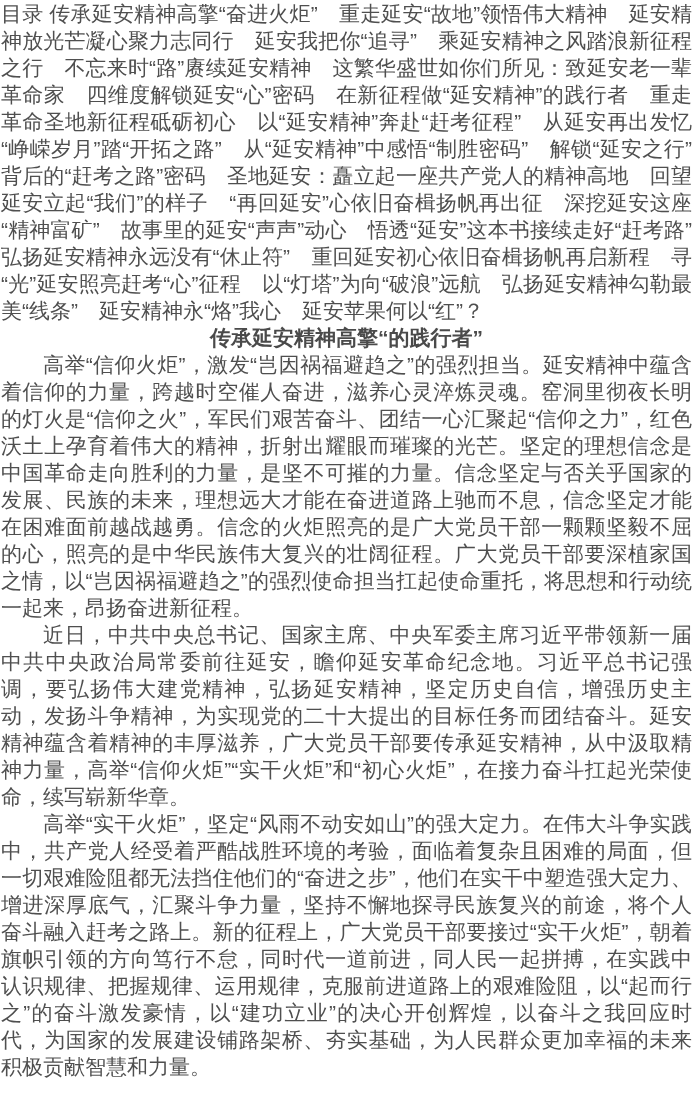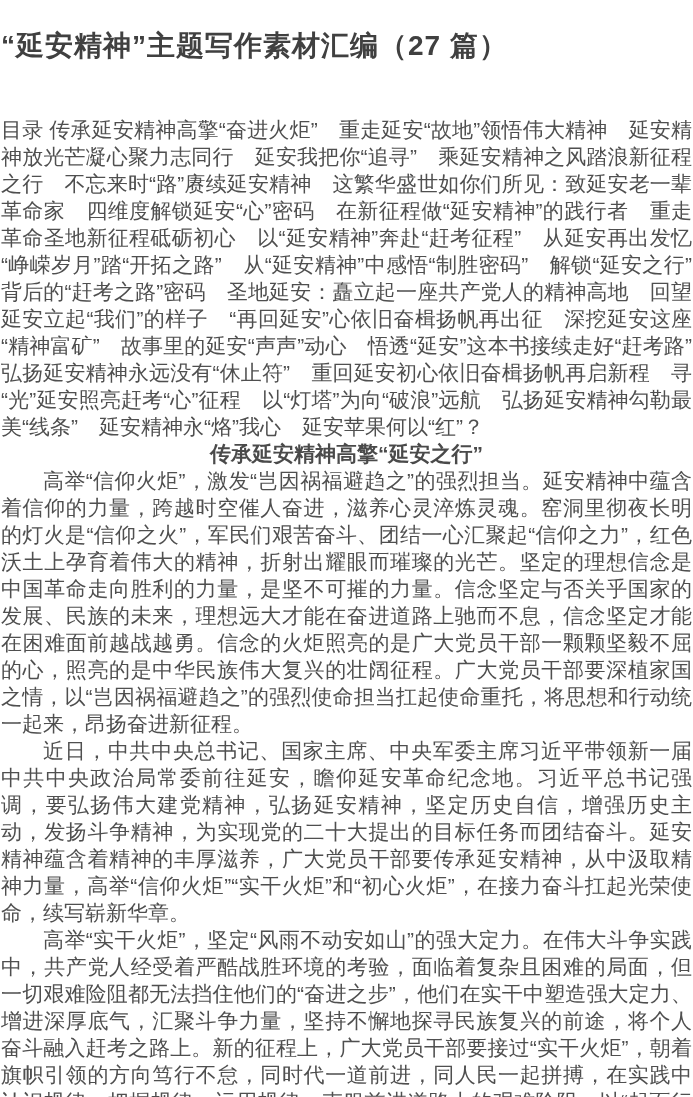--- a/index.html
+++ b/index.html
@@ -49,25 +49,24 @@
     color: #4f4f4f;
     margin: 0;
     text-align: justify;
     text-indent: 42px;
   }
 </style>
 </head>
 <body>
 
 <div class="page">
-  <h1 class="doc-title">“延安精神”主题写作素材汇编（27 篇）</h1>
 
   <p class="toc">目录 传承延安精神高擎“奋进火炬”　重走延安“故地”领悟伟大精神　延安精神放光芒凝心聚力志同行　延安我把你“追寻”　乘延安精神之风踏浪新征程之行　不忘来时“路”赓续延安精神　这繁华盛世如你们所见：致延安老一辈革命家　四维度解锁延安“心”密码　在新征程做“延安精神”的践行者　重走革命圣地新征程砥砺初心　以“延安精神”奔赴“赶考征程”　从延安再出发忆“峥嵘岁月”踏“开拓之路”　从“延安精神”中感悟“制胜密码”　解锁“延安之行”背后的“赶考之路”密码　圣地延安：矗立起一座共产党人的精神高地　回望延安立起“我们”的样子　“再回延安”心依旧奋楫扬帆再出征　深挖延安这座“精神富矿”　故事里的延安“声声”动心　悟透“延安”这本书接续走好“赶考路”　弘扬延安精神永远没有“休止符”　重回延安初心依旧奋楫扬帆再启新程　寻“光”延安照亮赶考“心”征程　以“灯塔”为向“破浪”远航　弘扬延安精神勾勒最美“线条”　延安精神永“烙”我心　延安苹果何以“红”？</p>
 
-  <h2 class="section-heading">传承延安精神高擎“延安之行”</h2>
+  <h2 class="section-heading">传承延安精神高擎“的践行者”</h2>
 
   <p class="body-para">高举“信仰火炬”，激发“岂因祸福避趋之”的强烈担当。延安精神中蕴含着信仰的力量，跨越时空催人奋进，滋养心灵淬炼灵魂。窑洞里彻夜长明的灯火是“信仰之火”，军民们艰苦奋斗、团结一心汇聚起“信仰之力”，红色沃土上孕育着伟大的精神，折射出耀眼而璀璨的光芒。坚定的理想信念是中国革命走向胜利的力量，是坚不可摧的力量。信念坚定与否关乎国家的发展、民族的未来，理想远大才能在奋进道路上驰而不息，信念坚定才能在困难面前越战越勇。信念的火炬照亮的是广大党员干部一颗颗坚毅不屈的心，照亮的是中华民族伟大复兴的壮阔征程。广大党员干部要深植家国之情，以“岂因祸福避趋之”的强烈使命担当扛起使命重托，将思想和行动统一起来，昂扬奋进新征程。</p>
 
   <p class="body-para">近日，中共中央总书记、国家主席、中央军委主席习近平带领新一届中共中央政治局常委前往延安，瞻仰延安革命纪念地。习近平总书记强调，要弘扬伟大建党精神，弘扬延安精神，坚定历史自信，增强历史主动，发扬斗争精神，为实现党的二十大提出的目标任务而团结奋斗。延安精神蕴含着精神的丰厚滋养，广大党员干部要传承延安精神，从中汲取精神力量，高举“信仰火炬”“实干火炬”和“初心火炬”，在接力奋斗扛起光荣使命，续写崭新华章。</p>
 
   <p class="body-para">高举“实干火炬”，坚定“风雨不动安如山”的强大定力。在伟大斗争实践中，共产党人经受着严酷战胜环境的考验，面临着复杂且困难的局面，但一切艰难险阻都无法挡住他们的“奋进之步”，他们在实干中塑造强大定力、增进深厚底气，汇聚斗争力量，坚持不懈地探寻民族复兴的前途，将个人奋斗融入赶考之路上。新的征程上，广大党员干部要接过“实干火炬”，朝着旗帜引领的方向笃行不怠，同时代一道前进，同人民一起拼搏，在实践中认识规律、把握规律、运用规律，克服前进道路上的艰难险阻，以“起而行之”的奋斗激发豪情，以“建功立业”的决心开创辉煌，以奋斗之我回应时代，为国家的发展建设铺路架桥、夯实基础，为人民群众更加幸福的未来积极贡献智慧和力量。</p>
 
 </div>
 
 </body></html>

